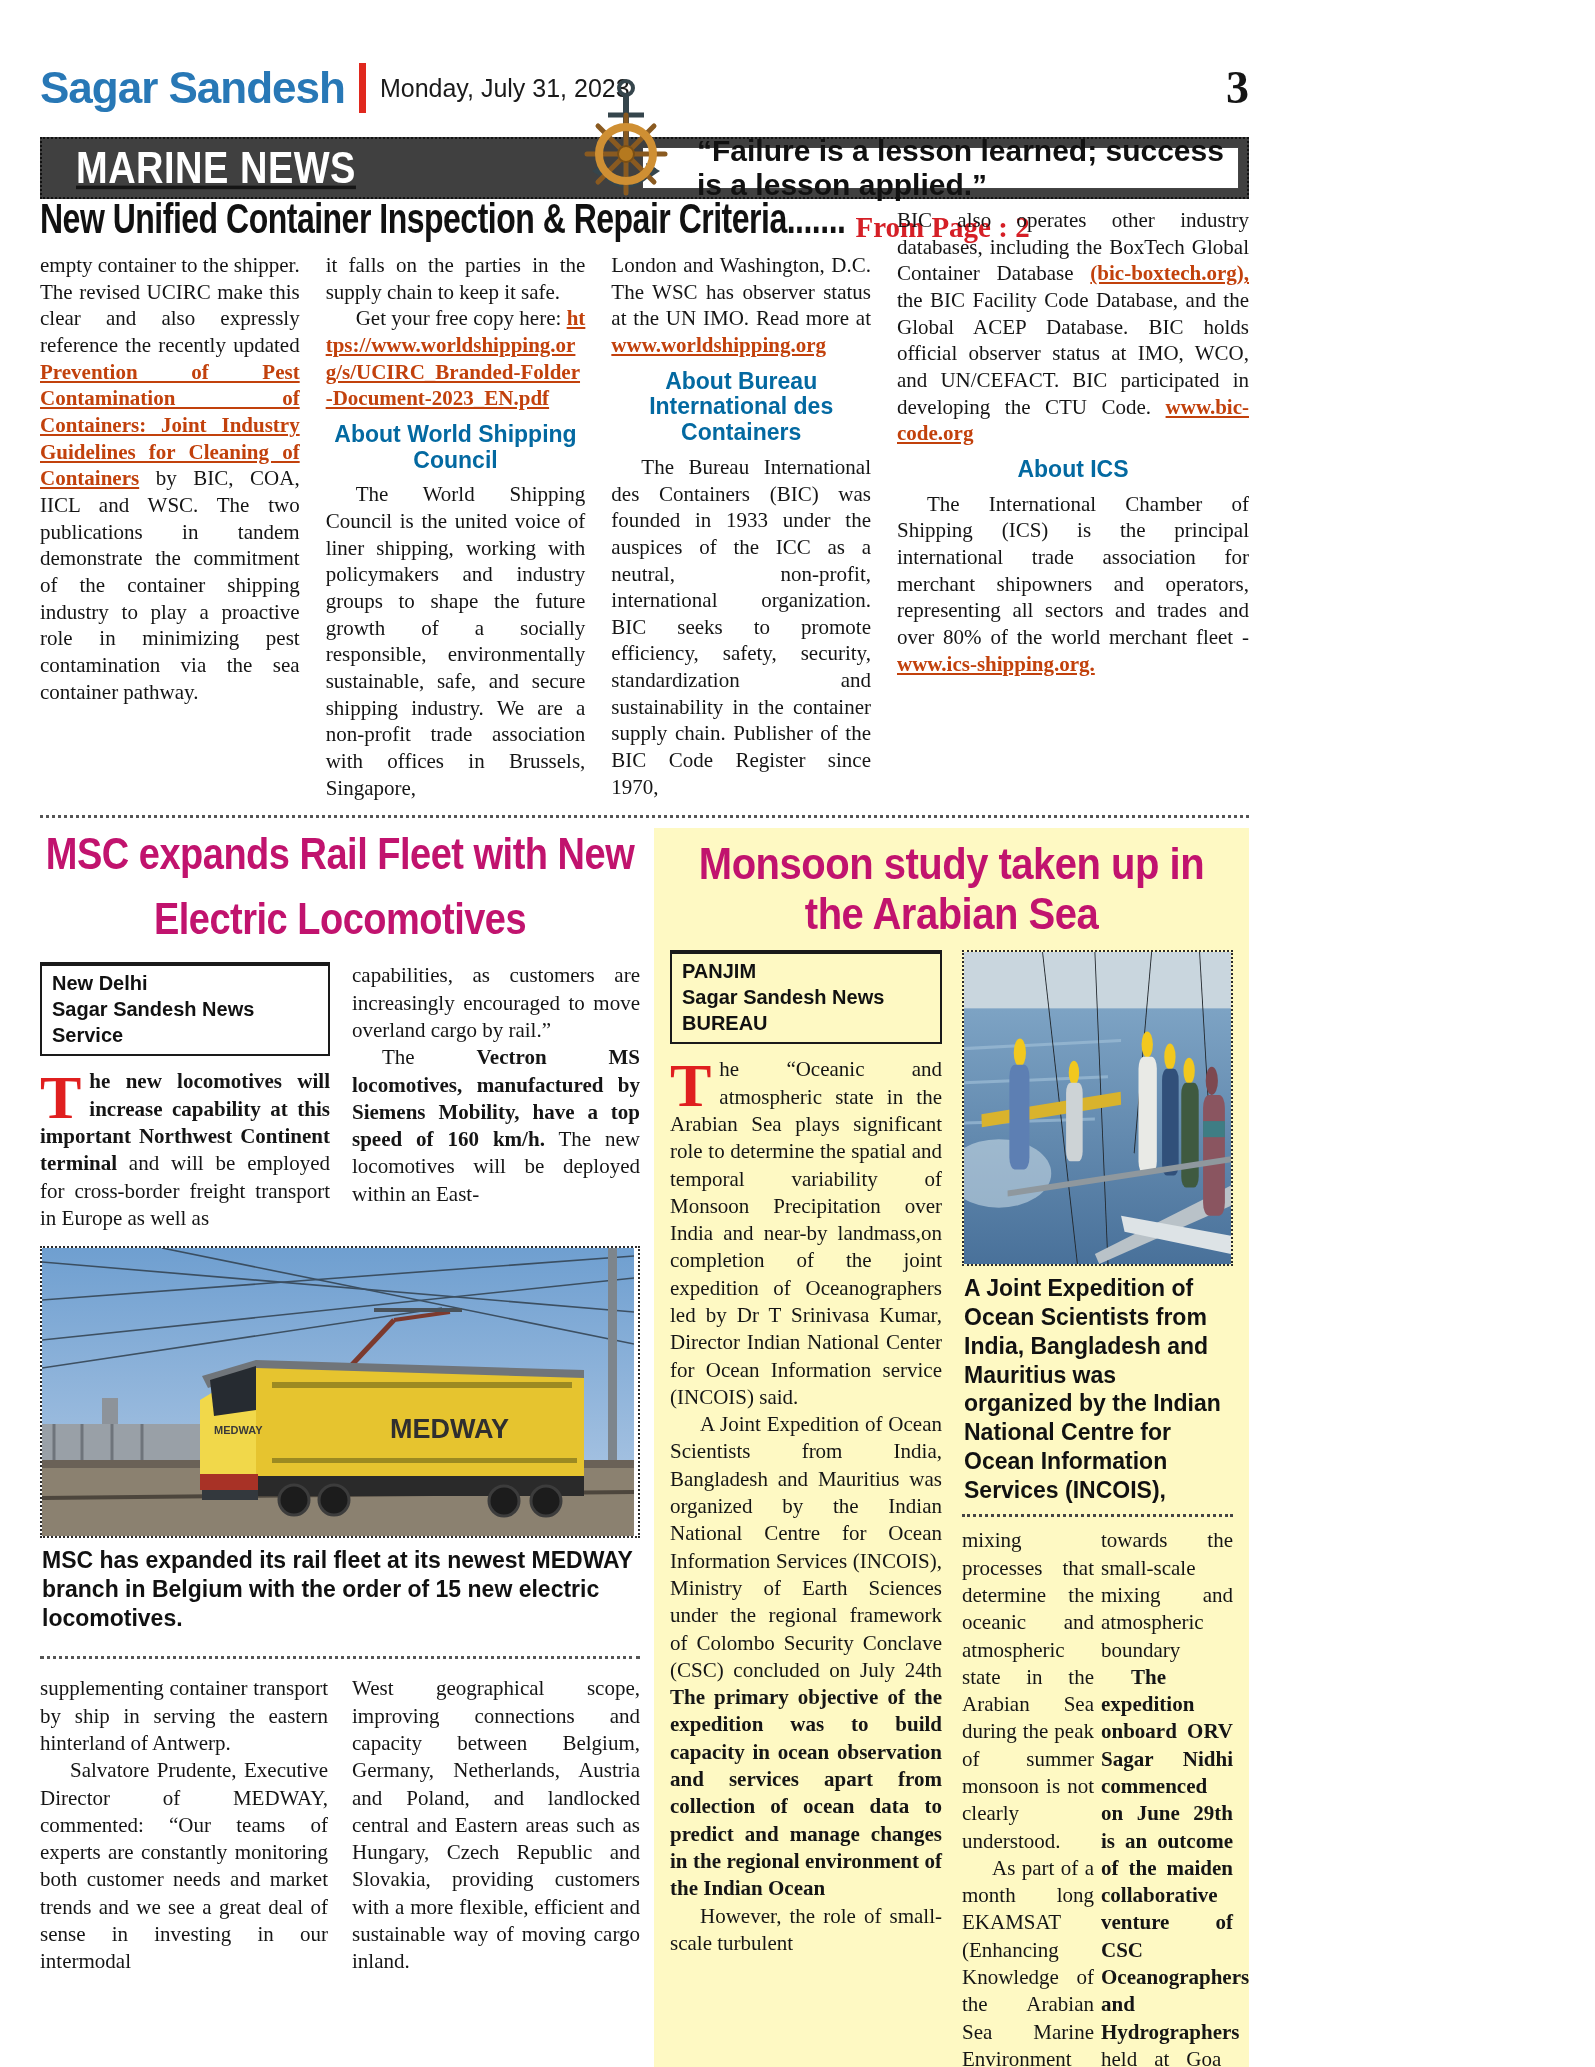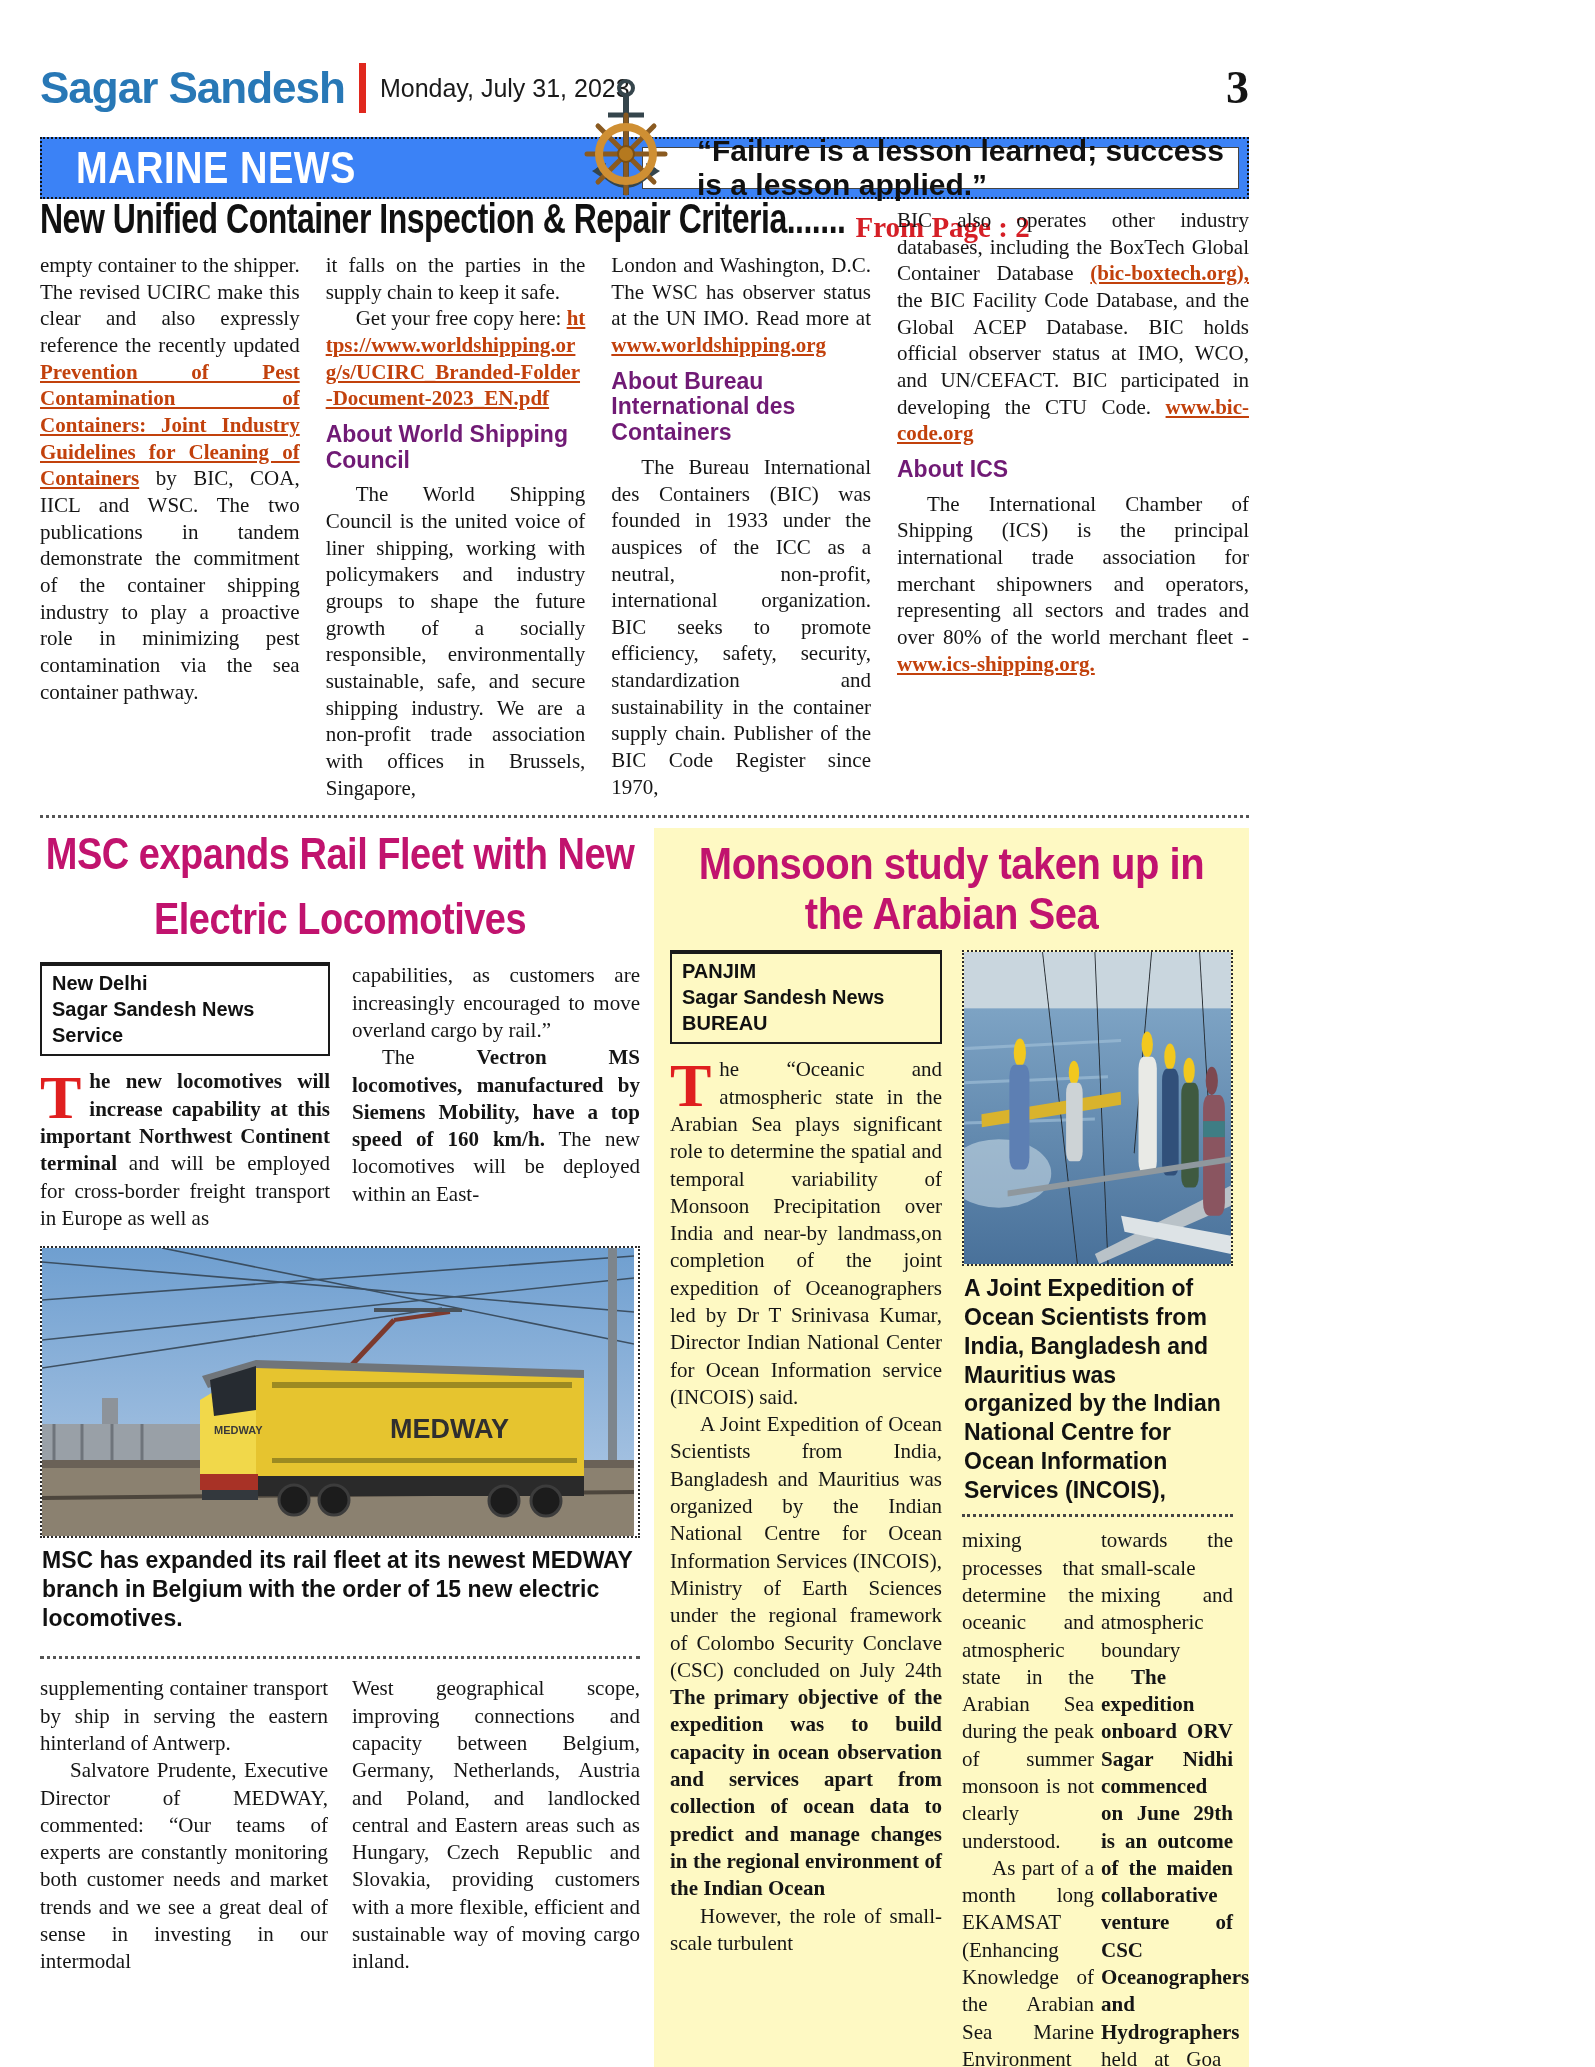--- a/index.html
+++ b/index.html
@@ -8,21 +8,21 @@
 
   
   .masthead{display:flex;justify-content:space-between;align-items:flex-start;height:68px;}
   .brand-row{display:flex;align-items:center;gap:14px;}
   .brand{font-family:"Liberation Sans",sans-serif;font-weight:bold;font-size:44px;color:#2878b6;letter-spacing:-1px;}
   .red-bar{width:7px;height:50px;background:#e0281e;}
   .date{font-family:"Liberation Sans",sans-serif;font-size:25px;color:#1a1a1a;}
   .pageno{font-family:"Liberation Serif",serif;font-weight:bold;font-size:46px;line-height:1;margin-top:2px;}
 
   
-  .banner{position:relative;margin-top:6px;background:#3b82f6;border:2px dotted #111;height:58px;display:flex;align-items:center;}
+  .banner{position:relative;margin-top:6px;background:#404040;border:2px dotted #111;height:58px;display:flex;align-items:center;text-decoration:underline;}
   .banner-title{color:#fff;font-family:"Liberation Sans",sans-serif;font-weight:bold;font-size:38px;letter-spacing:.5px;
                 margin-left:34px;display:inline-block;transform:scaleY(1.18);transform-origin:left center;white-space:nowrap;}
   .quote-box{position:absolute;left:600px;right:8px;top:8px;bottom:8px;background:#fff;border:1px solid #444;
              display:flex;align-items:center;padding-left:54px;font-family:"Liberation Sans",sans-serif;
              font-weight:bold;font-size:30px;color:#111;}
   .wheel{position:absolute;left:538px;top:-64px;width:92px;height:134px;z-index:3;}
 
   
   .a1{display:flex;gap:26px;margin-top:8px;}
   .a1-left{flex:1;min-width:0;}
@@ -30,22 +30,22 @@
   .a1-head-text{display:inline-block;font-family:"Liberation Sans",sans-serif;font-weight:800;font-size:32px;
                 letter-spacing:-.5px;transform:scaleY(1.35);transform-origin:left bottom;color:#111;}
   .from-page{display:inline-block;font-family:"Liberation Serif",serif;font-weight:bold;font-size:29px;color:#d51f26;margin-left:10px;vertical-align:bottom;}
   .a1-cols{display:flex;gap:26px;}
   .ncol{flex:1;min-width:0;text-align:justify;font-size:21px;line-height:1.27;}
   .a1-col4{width:352px;flex:none;text-align:justify;font-size:21px;line-height:1.27;}
   p{margin:0;}
   .indent{text-indent:30px;}
   .link{color:#c2410c;font-weight:bold;text-decoration:underline;cursor:pointer;}
   .break-link{word-break:break-all;}
-  .subhead{font-family:"Liberation Sans",sans-serif;font-weight:bold;color:#701a75;font-size:23px;line-height:1.12;
-           margin:10px 0 8px 0;text-align:left;}
+  .subhead{font-family:"Liberation Sans",sans-serif;font-weight:bold;color:#0369a1;font-size:23px;line-height:1.12;
+           margin:10px 0 8px 0;text-align:center;}
 
   .dotted-div{border-top:3px dotted #555;margin:14px 0 10px 0;}
 
   
   .lower{display:flex;gap:14px;height:1300px;margin-top:2px;}
 
   
   .msc-panel{width:600px;flex:none;display:flex;flex-direction:column;}
   .msc-head{text-align:center;margin:2px 0 18px 0;line-height:1.5;}
   .msc-head-text{display:inline-block;font-family:"Liberation Sans",sans-serif;font-weight:800;font-size:38px;

